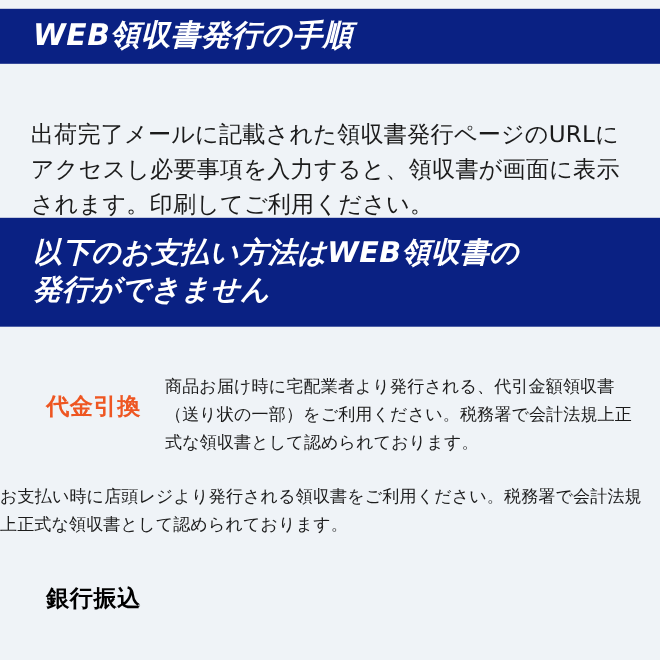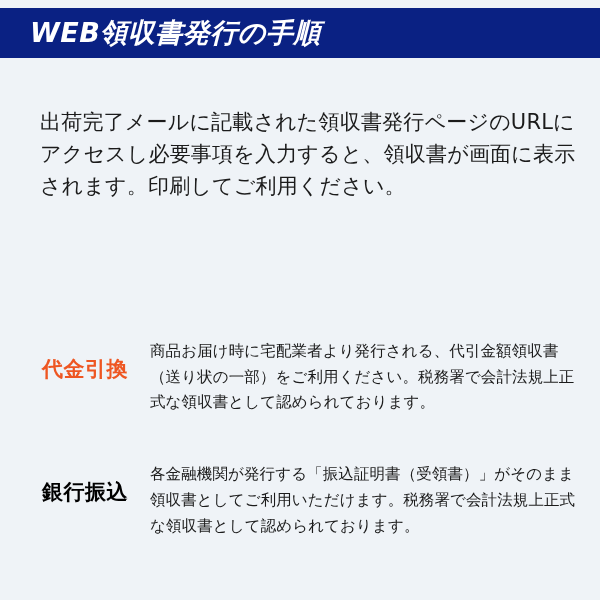--- a/index.html
+++ b/index.html
@@ -59,21 +59,21 @@
 
   .band-subtitle .band-heading {
     font-size: 26px;
     line-height: 1.3;
   }
 
   
   .intro {
     position: absolute;
     top: 86px;
-    left: 40px;
+    left: 28px;
     width: 545px;
     color: #1b1b1b;
     font-size: 21px;
     line-height: 1.52;
     letter-spacing: 0.2px;
   }
 
   
   .methods {
     position: absolute;
@@ -120,30 +120,34 @@
 <body style="background: rgb(239, 243, 247);">
 
 <div class="page">
 
   <div class="band band-title" style="background: rgb(10, 33, 131);">
     <h1 class="band-heading">WEB領収書発行の手順</h1>
   </div>
 
   <p class="intro">出荷完了メールに記載された領収書発行ページのURLにアクセスし必要事項を入力すると、領収書が画面に表示されます。印刷してご利用ください。</p>
 
+  <div class="band band-subtitle" style="background: rgb(10, 33, 131);">
+    <h2 class="band-heading">以下のお支払い方法はWEB領収書の
+発行ができません</h2>
+  </div>
 
   <div class="methods">
 
     <div class="method-row">
       <div class="method-label" style="color: rgb(238, 86, 34);">代金引換</div>
       <div class="method-desc">商品お届け時に宅配業者より発行される、代引金額領収書（送り状の一部）をご利用ください。税務署で会計法規上正式な領収書として認められております。</div>
     </div>
 
     <div class="method-row">
+      <div class="method-desc">お支払い時に店頭レジより発行される領収書をご利用ください。税務署で会計法規上正式な領収書として認められております。</div>
     </div>
 
     <div class="method-row">
       <div class="method-label" style="color: #000000;">銀行振込</div>
-      <div class="method-desc">各金融機関が発行する「振込証明書（受領書）」がそのまま領収書としてご利用いただけます。税務署で会計法規上正式な領収書として認められております。</div>
     </div>
 
   </div>
 </div>
 
 </body></html>

